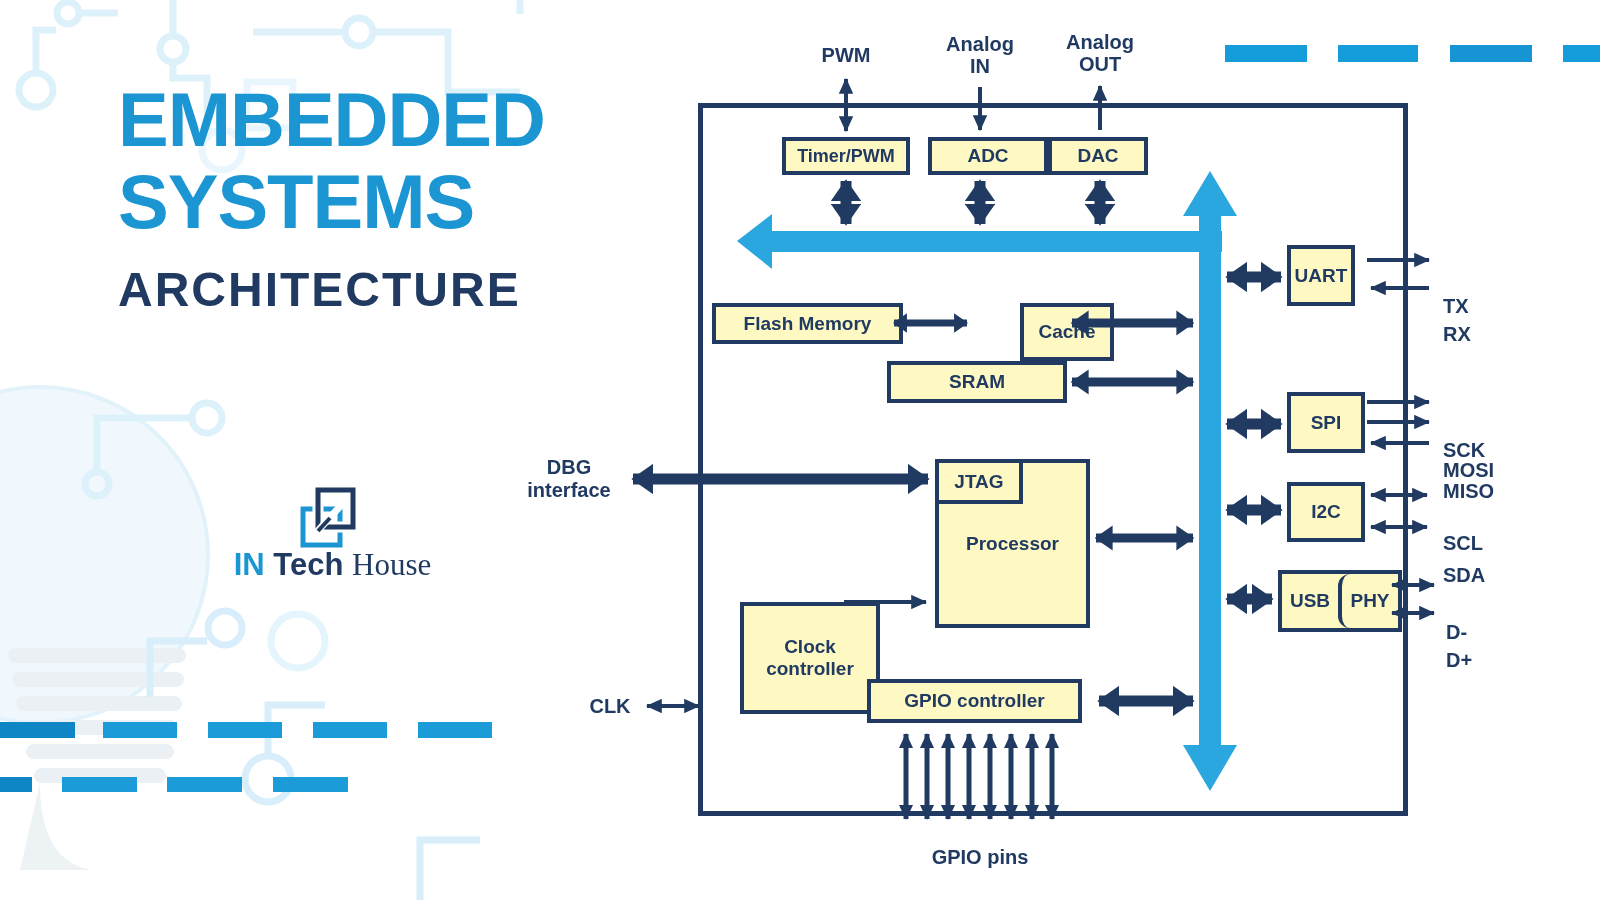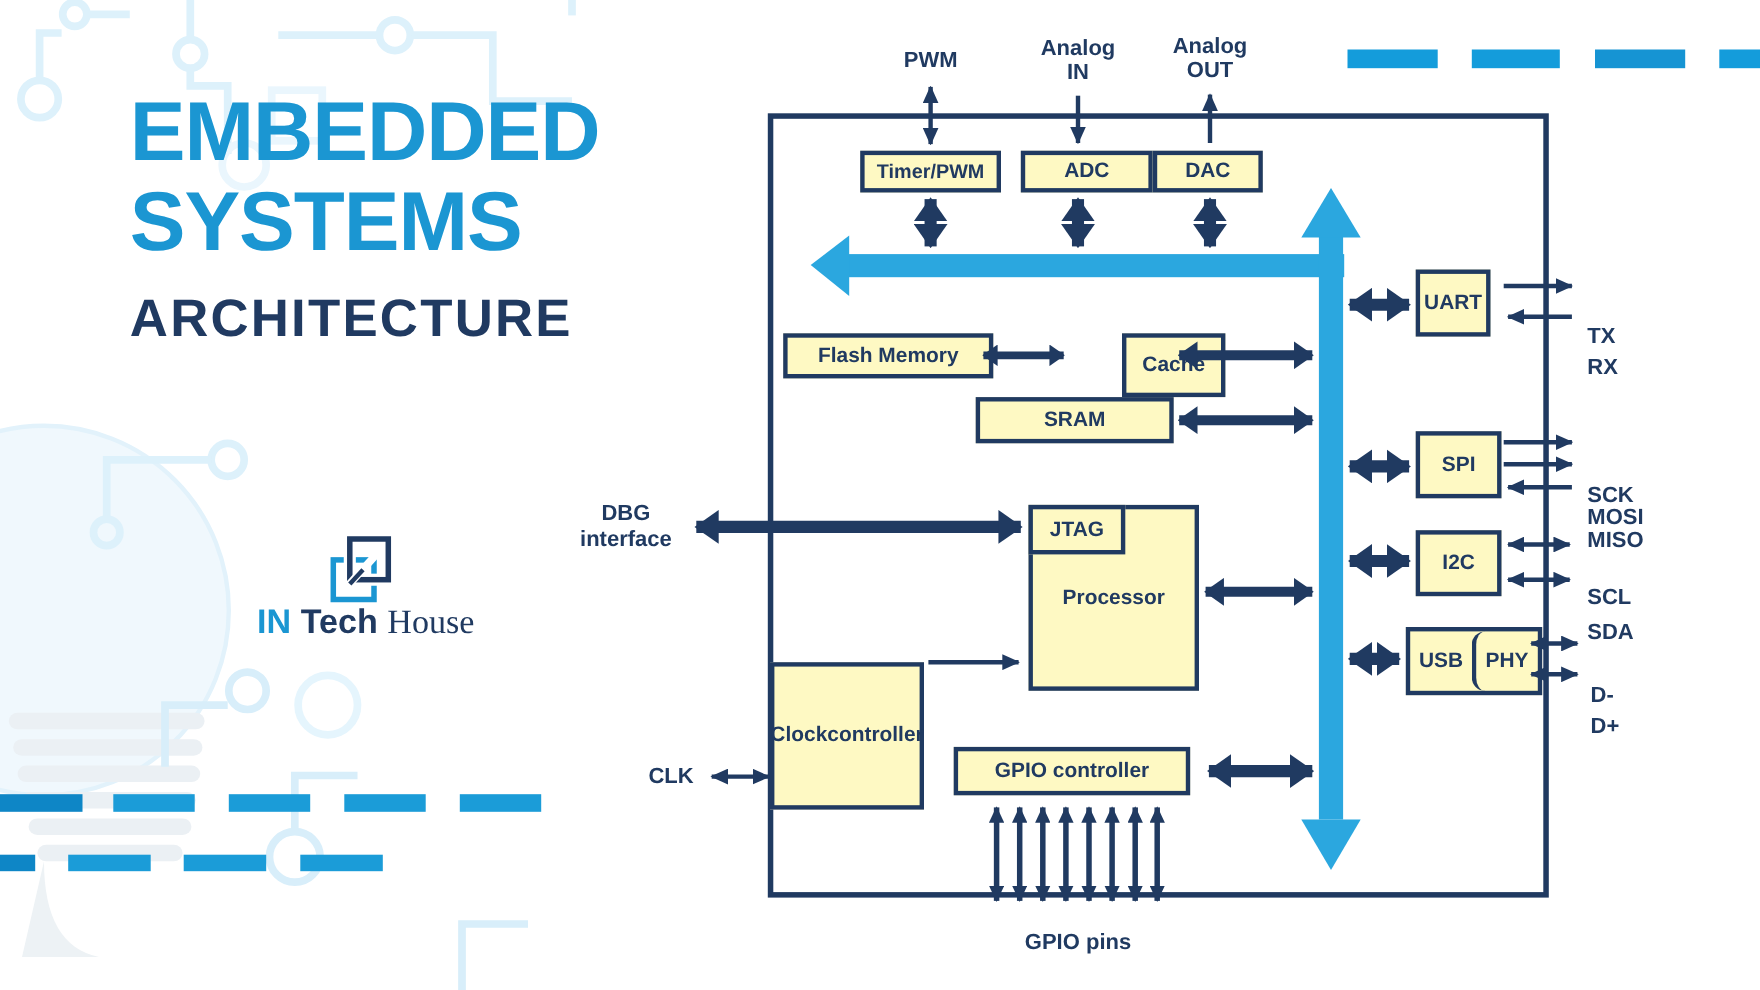--- a/index.html
+++ b/index.html
@@ -134,21 +134,21 @@
 <div class="box" style="left:928px;top:137px;width:120px;height:38px;">ADC</div>
 <div class="box" style="left:1048px;top:137px;width:100px;height:38px;">DAC</div>
 
 <div class="box" style="left:712px;top:303px;width:191px;height:41px;">Flash Memory</div>
 <div class="box" style="left:973px;top:303px;width:94px;height:58px;margin-left:47px;">Cache</div>
 <div class="box" style="left:887px;top:361px;width:180px;height:42px;">SRAM</div>
 
 <div class="box" style="left:935px;top:459px;width:155px;height:169px;">Processor</div>
 <div class="box" style="left:935px;top:459px;width:88px;height:45px;">JTAG</div>
 
-<div class="box" style="left:700px;top:602px;width:140px;height:134px;flex-direction:row;">
+<div class="box" style="left:740px;top:602px;width:140px;height:112px;flex-direction:column;">
   <span>Clock</span>
   <span>controller</span>
 </div>
 
 <div class="box" style="left:867px;top:679px;width:215px;height:44px;">GPIO controller</div>
 
 <div class="box" style="left:1287px;top:245px;width:68px;height:61px;">UART</div>
 <div class="box" style="left:1287px;top:392px;width:78px;height:61px;">SPI</div>
 <div class="box" style="left:1287px;top:482px;width:78px;height:60px;text-align:center;">I2C</div>
 <div class="box" style="left:1278px;top:570px;width:124px;height:62px;padding:0;">

